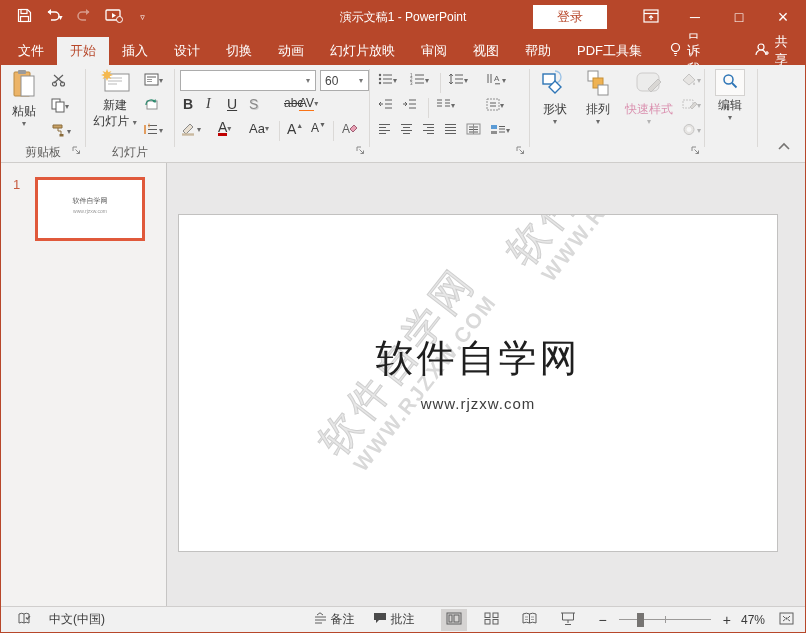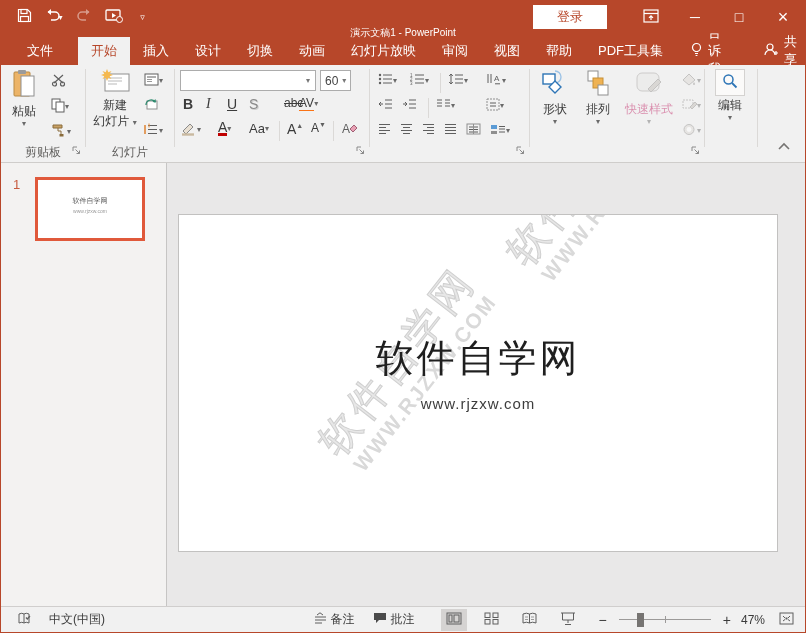--- a/index.html
+++ b/index.html
@@ -6,30 +6,30 @@
   html,body { width:806px; height:633px; }
   body { font-family:"Liberation Sans","DejaVu Sans",sans-serif; overflow:hidden; }
   .window { position:relative; width:806px; height:633px; border:1px solid #B7472A; background:#F1F1F1; }
 
   
   .titlebar { position:relative; height:32px; background:#B7472A; display:flex; align-items:center; color:#fff; }
   .qat { display:flex; align-items:center; gap:4px; padding-left:10px; }
   .qat-btn { width:26px; height:24px; display:flex; align-items:center; justify-content:center; color:#fff; }
   .qat-dd { font-size:8px; margin-left:-3px; }
   .disabled-ic { opacity:.45; }
-  .win-title { position:absolute; left:50%; transform:translateX(-50%); top:16px; height:32px; line-height:32px; font-size:10px; white-space:nowrap; }
+  .win-title { position:absolute; left:50%; transform:translateX(-50%); top:0; height:32px; line-height:32px; font-size:12px; white-space:nowrap; }
   .tb-right { margin-left:auto; display:flex; align-items:center; height:32px; }
   .login-btn { background:#fff; color:#B7472A; font-size:13px; padding:3px 24px; margin-right:22px; cursor:default; }
   .tb-ctl { width:44px; height:32px; display:flex; align-items:center; justify-content:center; color:#fff; font-size:14px; }
   .tb-ctl.close { font-size:18px; }
 
   
-  .tabrow { height:32px; background:#B7472A; display:flex; align-items:flex-end; padding-left:13px; color:#fff; }
+  .tabrow { height:32px; background:#B7472A; display:flex; align-items:flex-end; padding-left:4px; color:#fff; }
   .tab { font-size:13px; padding:0 13px; height:28px; line-height:28px; white-space:nowrap; }
-  .tab.active { background:#F1F1F1; color:#B7472A;margin-left:12px; }
+  .tab.active { background:#F1F1F1; color:#B7472A; }
   .tabrow-extras { margin-left:14px; display:flex; align-items:center; height:28px; gap:42px; padding-right:16px;font-family:Liberation Serif, serif; }
   .tab-extra { display:flex; align-items:center; gap:5px; font-size:13px; height:28px; }
 
   
   .ribbon { position:relative; height:98px; background:#F1F1F1; border-bottom:1px solid #CFCDCB; font-size:12px; color:#3b3b3b; }
   .grp { position:absolute; top:0; height:98px; }
   .grp-label { position:absolute; bottom:2px; left:0; right:0; text-align:center; font-size:12px; color:#605f5d; }
   .vsep { position:absolute; top:4px; height:78px; width:1px; background:#DBD9D7; }
   .bigbtn { position:absolute; top:4px; display:flex; flex-direction:column; align-items:center; justify-content:flex-start; gap:2px; }
   .bigbtn .lbl { font-size:12px; color:#3b3b3b; line-height:14px; text-align:center; white-space:nowrap; }
@@ -271,21 +271,21 @@
       </div>
       <div class="grp-label">幻灯片</div>
     </div>
     <div class="vsep" style="left:173px"></div>
 
     <div class="grp" style="left:174px;width:194px">
       <div class="combo" style="left:5px;top:5px;width:136px;height:21px">
         <span class="cval"></span>
         <span class="cdd">▾</span>
       </div>
-      <div class="combo" style="left:145px;top:5px;width:31px;height:21px">
+      <div class="combo" style="left:145px;top:5px;width:49px;height:21px">
         <span class="cval">60</span>
         <span class="cdd">▾</span>
       </div>
       <div class="sbtn" style="left:8px;top:31px">
           <span class="fmt" style="font-weight:bold">B</span>
         </div>
       <div class="sbtn" style="left:31px;top:31px">
           <span class="fmt" style="font-style:italic;font-family:'Liberation Serif','DejaVu Serif',serif">I</span>
         </div>
       <div class="sbtn" style="left:52px;top:31px">

